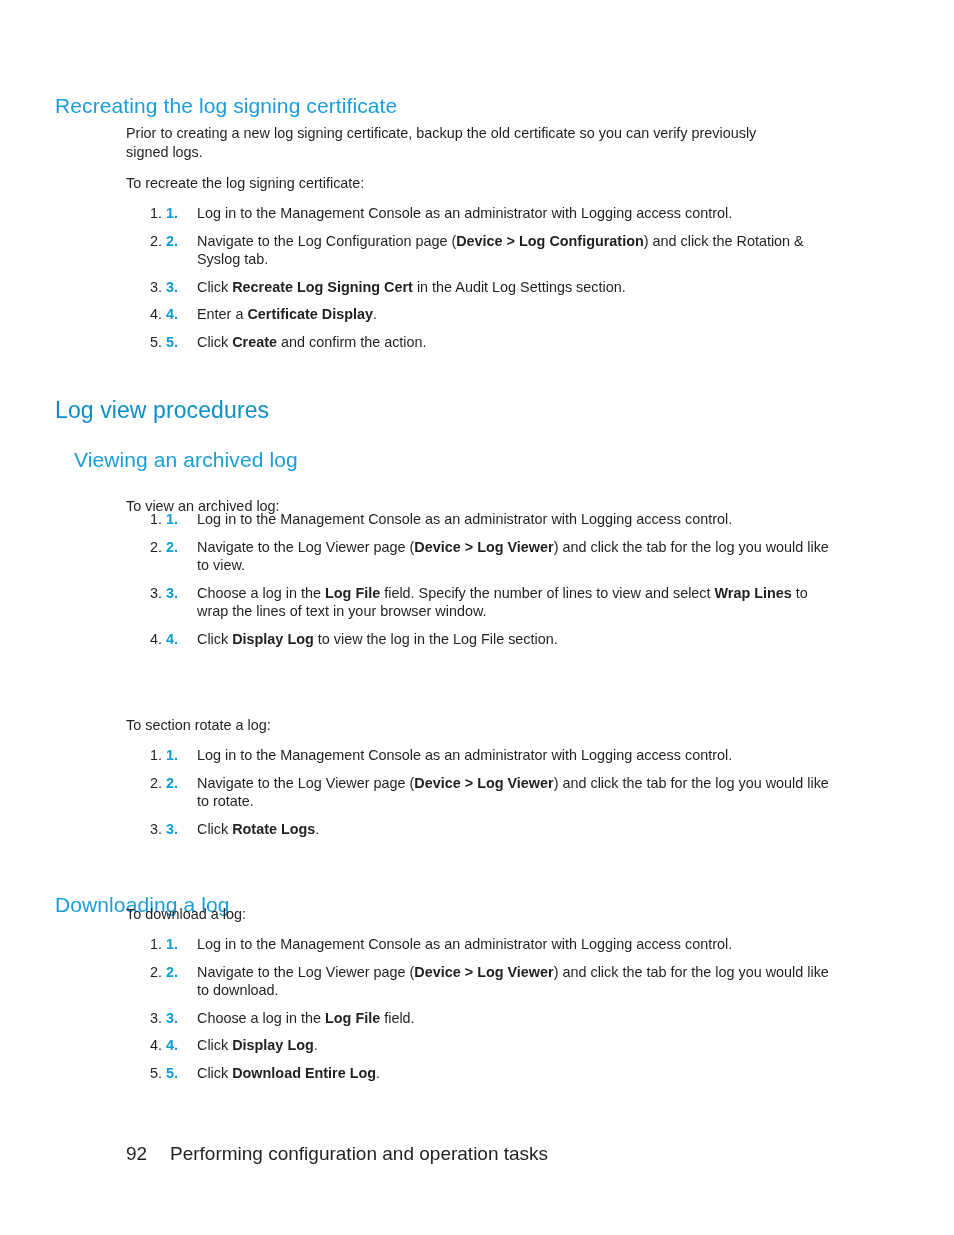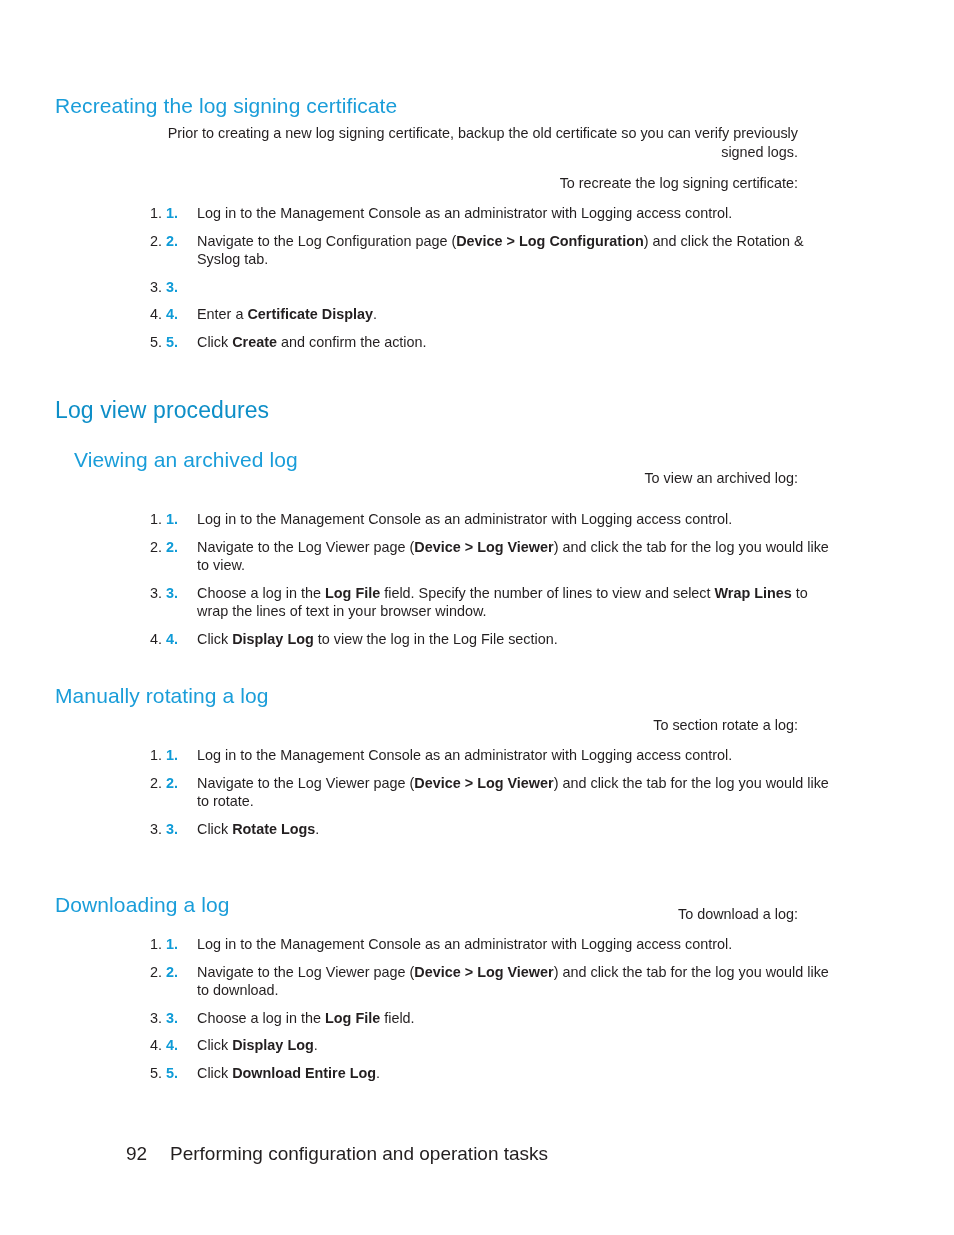--- a/index.html
+++ b/index.html
@@ -50,21 +50,21 @@
   }
 
   
   .para {
     position: absolute;
     left: 126px;
     width: 672px;
     font-size: 14.4px;
     line-height: 18.5px;
     color: #231f20;
-    text-align: right;
+    text-align: left;
   }
 
   
   .olist {
     position: absolute;
     left: 126px;
     width: 672px;
   }
   .li {
     position: relative;
@@ -125,57 +125,57 @@
     <li class="li">
       <span class="num">1.</span>
       <span>Log in to the Management Console as an administrator with Logging access control.</span>
     </li>
     <li class="li">
       <span class="num">2.</span>
       <span>Navigate to the Log Configuration page (<b>Device &gt; Log Configuration</b>) and click the Rotation &amp; Syslog tab.</span>
     </li>
     <li class="li">
       <span class="num">3.</span>
+      <span>Click <b>Recreate Log Signing Cert</b> in the Audit Log Settings section.</span>
     </li>
     <li class="li">
       <span class="num">4.</span>
       <span>Enter a <b>Certificate Display</b>.</span>
     </li>
     <li class="li">
       <span class="num">5.</span>
       <span>Click <b>Create</b> and confirm the action.</span>
     </li>
   </ol>
 
   <h1 class="h1" style="top:370px;">Log view procedures</h1>
 
   <h2 class="h2" style="top:430px;margin-left:19px;">Viewing an archived log</h2>
 
-  <p class="para" style="top:444px;margin-top:25px;">To view an archived log:</p>
+  <p class="para" style="top:472px;margin-top:25px;">To view an archived log:</p>
 
   <ol class="olist" style="top:494px;">
     <li class="li">
       <span class="num">1.</span>
       <span>Log in to the Management Console as an administrator with Logging access control.</span>
     </li>
     <li class="li">
       <span class="num">2.</span>
       <span>Navigate to the Log Viewer page (<b>Device &gt; Log Viewer</b>) and click the tab for the log you would like to view.</span>
     </li>
     <li class="li">
       <span class="num">3.</span>
       <span>Choose a log in the <b>Log File</b> field. Specify the number of lines to view and select <b>Wrap Lines</b> to wrap the lines of text in your browser window.</span>
     </li>
     <li class="li">
       <span class="num">4.</span>
       <span>Click <b>Display Log</b> to view the log in the Log File section.</span>
     </li>
   </ol>
 
-  <h2 class="h2" style="top:666px;">Manually rotating a log</h2>
 
   <p class="para" style="top:702px;">To section rotate a log:</p>
 
   <ol class="olist" style="top:730px;">
     <li class="li">
       <span class="num">1.</span>
       <span>Log in to the Management Console as an administrator with Logging access control.</span>
     </li>
     <li class="li">
       <span class="num">2.</span>

